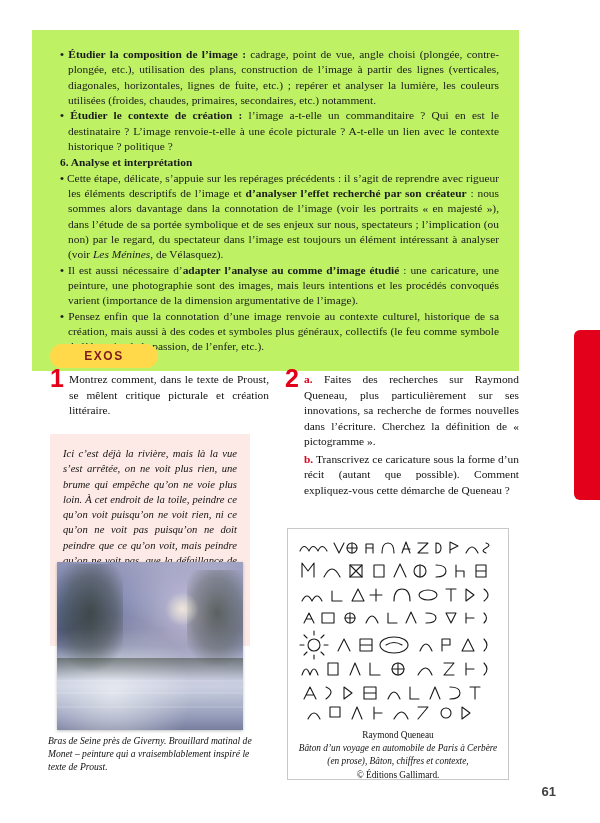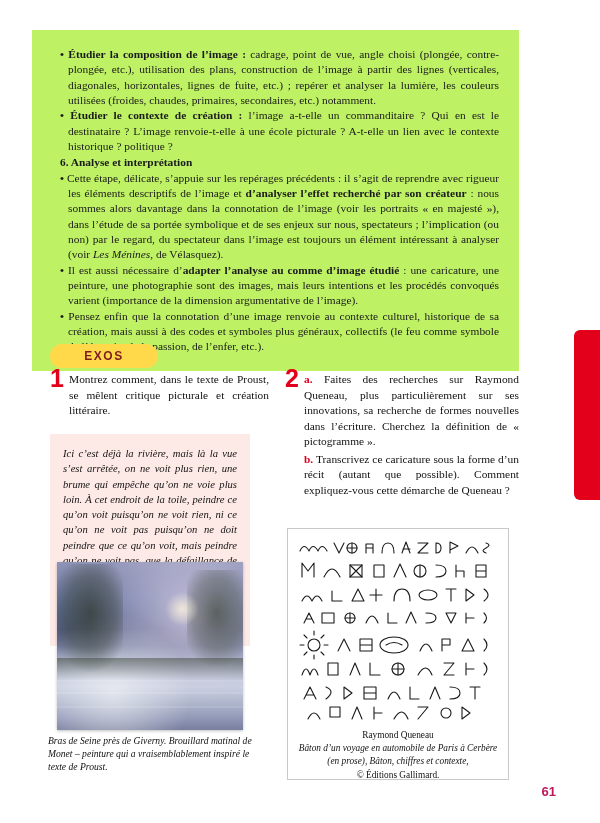--- a/index.html
+++ b/index.html
@@ -251,21 +251,21 @@
   .picto-credit .t3 { font-style: italic; }
 
   
   .page-number {
     position: absolute;
     right: 44px;
     bottom: 24px;
     font-family: "Liberation Sans", sans-serif;
     font-weight: bold;
     font-size: 13px;
-    color: #be185d;
+    color: #404040;
   }
 </style>
 </head>
 <body>
 
 <div class="page">
 
   <div class="side-tab"></div>
 
   <div class="theory-box">

